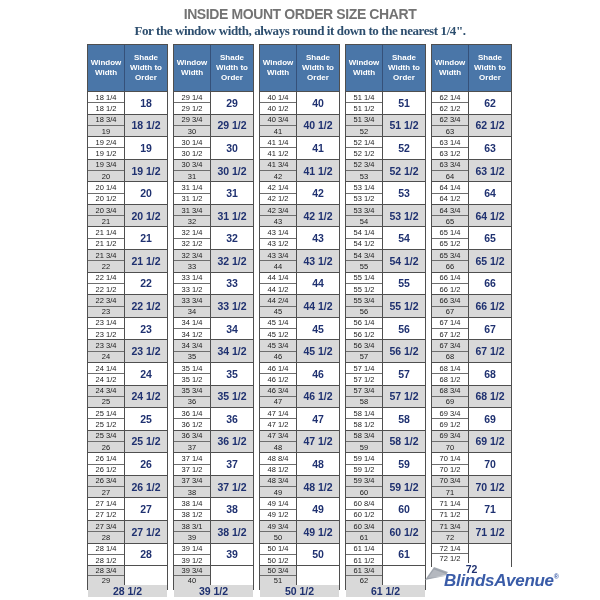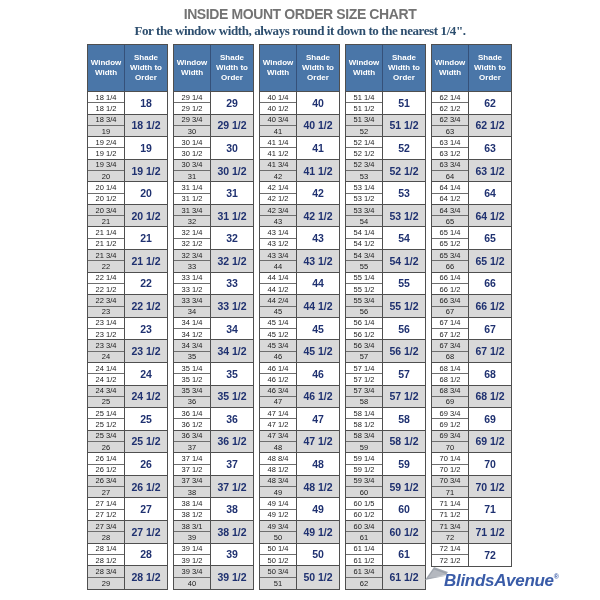--- a/index.html
+++ b/index.html
@@ -11,21 +11,21 @@
             font-weight:bold;font-size:13px;letter-spacing:-0.4px;color:#2d4e6e;font-family:Liberation Serif, serif;}
   .chart{position:absolute;left:87px;top:44px;width:426px;height:546px;}
   .pair{position:absolute;top:0;width:81px;border:1px solid #4f4f4f;
         box-sizing:border-box;background:#fff;}
   .phead{display:flex;height:46px;border-bottom:1px solid #4f4f4f;background:#4a76a8;}
   .hcell{color:#ffffff;font-weight:bold;font-size:8px;line-height:1.25;
          display:flex;align-items:center;justify-content:center;text-align:center;}
   .hw{width:37px;border-right:1px solid #35517a;box-sizing:border-box;padding:0 0;}
   .hs{flex:1;padding:1px 3px;}
   .group{display:flex;height:22.59px;border-bottom:1px solid #4f4f4f;box-sizing:border-box;}
-  .group.last{border-bottom:none;}
+  .group.last{border-bottom:none;flex-direction:column;}
   .group.alt .wcell,.group.alt .scell{background:#d9d9d9;}
   .wcol{width:37px;border-right:1px solid #4f4f4f;box-sizing:border-box;
         display:flex;flex-direction:column;}
   .wcell{flex:1;display:flex;align-items:center;justify-content:center;
          font-size:7.5px;color:#1a1a1a;background:#fff;}
   .wcell.top{border-bottom:1px solid #6e6e6e;}
   .scell{flex:1;display:flex;align-items:center;justify-content:center;
          font-weight:bold;font-size:10.5px;color:#1f3170;background:#fff;}
   .logo{position:absolute;left:428px;top:569px;height:24px;}
   .logo-roof{position:absolute;left:-3px;top:-3px;}
@@ -647,21 +647,21 @@
         </div>
         <div class="group alt">
           <div class="wcol">
             <div class="wcell top">59 3/4</div>
             <div class="wcell">60</div>
           </div>
           <div class="scell">59 1/2</div>
         </div>
         <div class="group">
           <div class="wcol">
-            <div class="wcell top">60 1/5</div>
+            <div class="wcell top">60 8/4</div>
             <div class="wcell">60 1/2</div>
           </div>
           <div class="scell">60</div>
         </div>
         <div class="group alt">
           <div class="wcol">
             <div class="wcell top">60 3/4</div>
             <div class="wcell">61</div>
           </div>
           <div class="scell">60 1/2</div>

